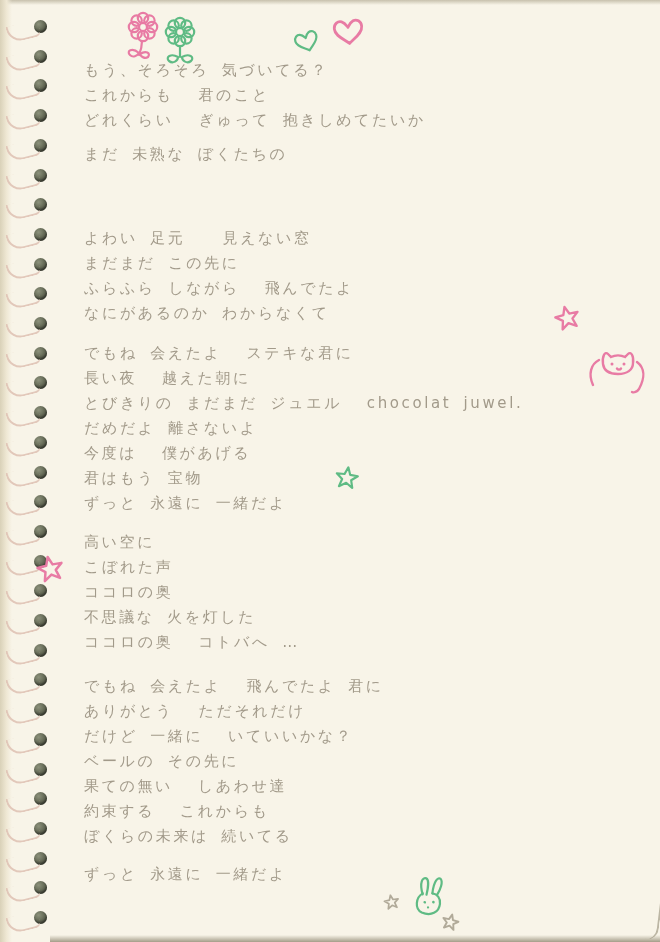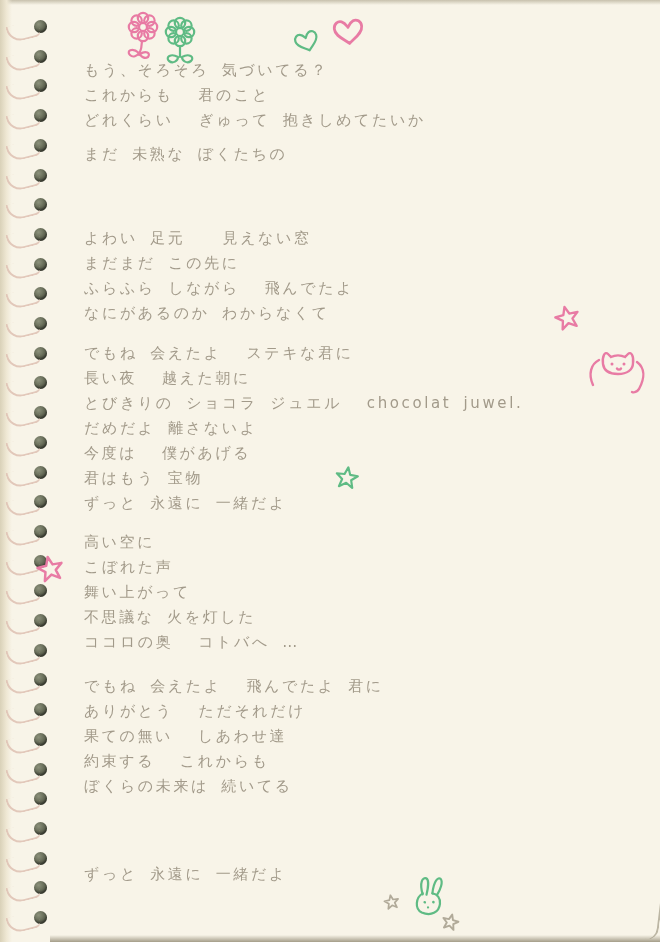--- a/index.html
+++ b/index.html
@@ -172,36 +172,38 @@
     </div>
     <div class="stanza" style="top:226px;">
       <div class="lyric-line">よわい 足元   見えない窓</div>
       <div class="lyric-line">まだまだ この先に</div>
       <div class="lyric-line">ふらふら しながら  飛んでたよ</div>
       <div class="lyric-line">なにがあるのか わからなくて</div>
     </div>
     <div class="stanza" style="top:341px;">
       <div class="lyric-line">でもね 会えたよ  ステキな君に</div>
       <div class="lyric-line">長い夜  越えた朝に</div>
-      <div class="lyric-line">とびきりの ショコラ ジュエル  chocolat juwel.</div>
+      <div class="lyric-line">とびきりの まだまだ ジュエル  chocolat juwel.</div>
       <div class="lyric-line">だめだよ 離さないよ</div>
       <div class="lyric-line">今度は  僕があげる</div>
       <div class="lyric-line">君はもう 宝物</div>
       <div class="lyric-line">ずっと 永遠に 一緒だよ</div>
     </div>
     <div class="stanza" style="top:530px;">
       <div class="lyric-line">高い空に</div>
       <div class="lyric-line">こぼれた声</div>
-      <div class="lyric-line">舞い上がって</div>
+      <div class="lyric-line">ココロの奥</div>
       <div class="lyric-line">不思議な 火を灯した</div>
       <div class="lyric-line">ココロの奥  コトバへ …</div>
     </div>
     <div class="stanza" style="top:674px;">
       <div class="lyric-line">でもね 会えたよ  飛んでたよ 君に</div>
       <div class="lyric-line">ありがとう  ただそれだけ</div>
+      <div class="lyric-line">だけど 一緒に  いていいかな？</div>
+      <div class="lyric-line">ベールの その先に</div>
       <div class="lyric-line">果ての無い  しあわせ達</div>
       <div class="lyric-line">約束する  これからも</div>
       <div class="lyric-line">ぼくらの未来は 続いてる</div>
     </div>
     <div class="stanza" style="top:862px;">
       <div class="lyric-line">ずっと 永遠に 一緒だよ</div>
     </div>
   </div>
 
   <div class="edge-bottom"></div>

